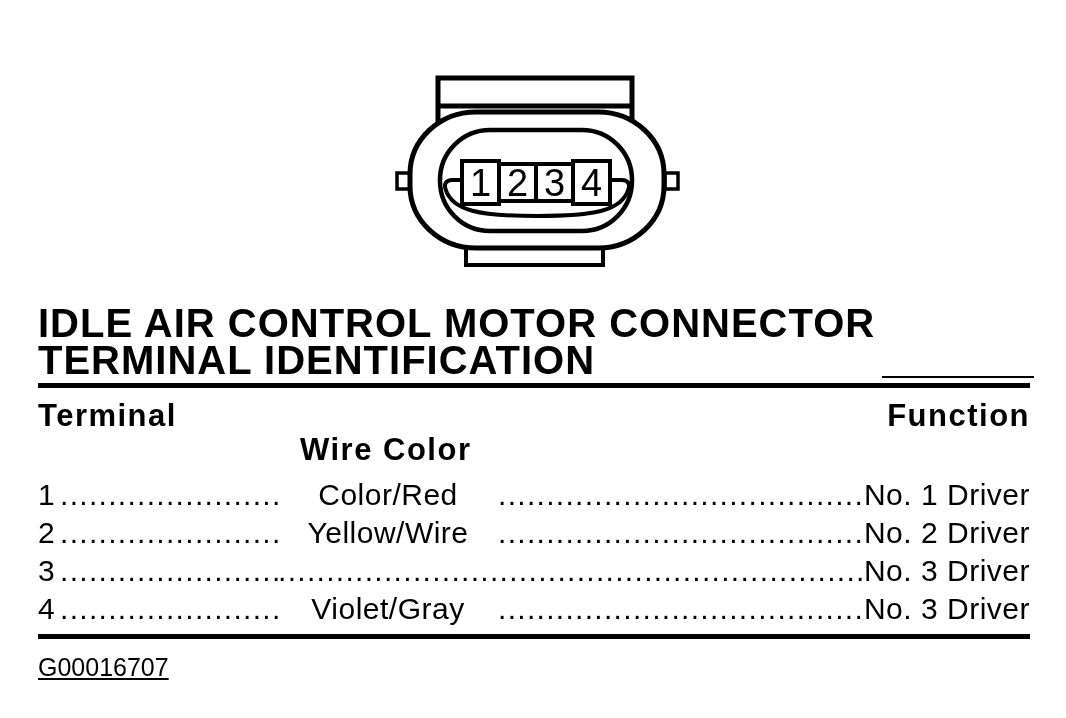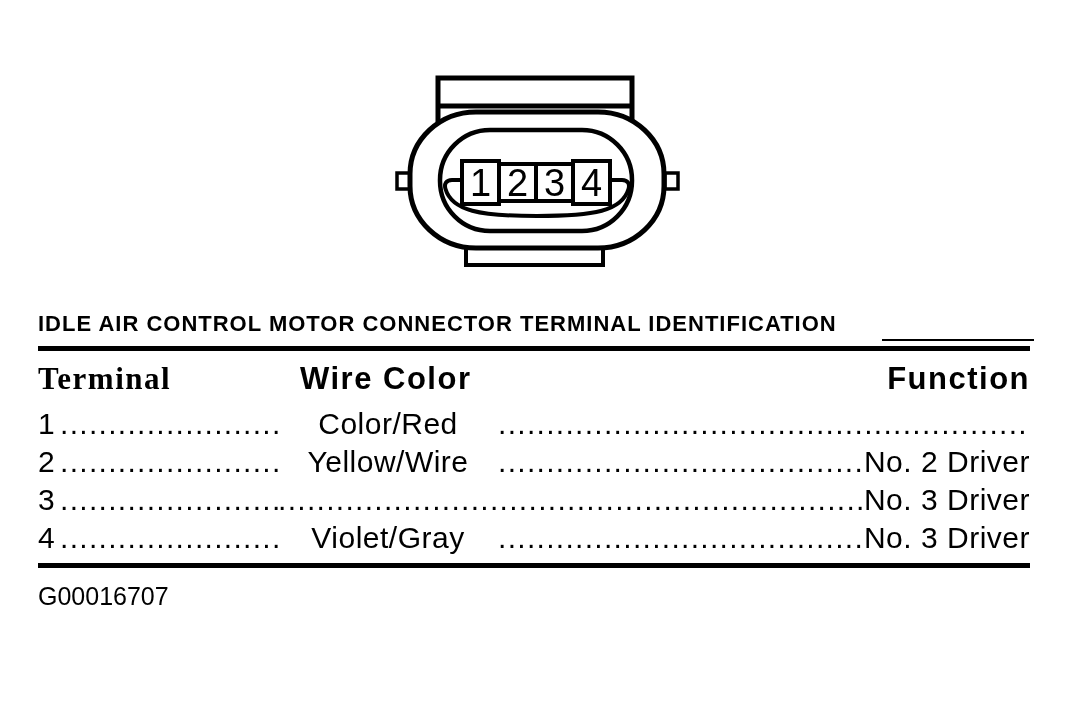--- a/index.html
+++ b/index.html
@@ -14,21 +14,21 @@
   }
 
   
   .connector { position: absolute; left: 393px; top: 68px; }
 
   
   .doc { position: absolute; left: 38px; top: 305px; width: 992px; }
 
   .title {
     margin: 0;
-    font-size: 22px;
+    font-size: 40px;
     font-weight: bold;
     line-height: 37px;
     letter-spacing: 1px;
     max-width: 940px;
   }
 
   .rule { position: relative; height: 5px; background: #000; }
   .rule-top { margin-top: 4px; }
   .rule-bottom { margin-top: 6px; height: 5px; }
   .artifact {
@@ -41,22 +41,22 @@
   }
 
   .thead {
     display: flex;
     margin-top: 9px;
     font-weight: bold;
     font-size: 31px;
     line-height: 38px;
     letter-spacing: 1.5px;
   }
-  .th-terminal { flex: 0 0 262px; font-family: Liberation Serif, serif; }
-  .th-wire     { flex: 1 1 auto; }
+  .th-terminal { flex: 0 0 262px; }
+  .th-wire     { flex: 1 1 auto; margin-top: 34px; }
   .th-function { flex: 0 0 auto; text-align: center; }
 
   .tbody { margin-top: 7px; }
   .row {
     display: flex;
     font-size: 30px;
     line-height: 38px;
     letter-spacing: 0.5px;
   }
   .td-term { flex: 0 0 22px; }
@@ -71,20 +71,21 @@
     flex: 0 0 220px;
     text-align: center;
     white-space: nowrap;
   }
   .td-func { flex: 0 0 auto; text-align: right; white-space: nowrap; }
 
   .figure-id {
     margin-top: 13px;
     font-size: 25px;
     line-height: 30px;
+    text-decoration: underline;
   }
 
   .svg-digit {
     font-family: "Liberation Sans", sans-serif;
     font-size: 38px;
   }
 </style>
 </head>
 <body>
 
@@ -134,20 +135,21 @@
       <span class="th-function">Function</span>
     </div>
 
     <div class="tbody">
 
       <div class="row">
         <span class="td-term">1</span>
         <span class="leader leader1">................................................................................</span>
         <span class="td-wire">Color/Red</span>
         <span class="leader leader2">................................................................................</span>
+        <span class="td-func">No. 1 Driver</span>
       </div>
 
       <div class="row">
         <span class="td-term">2</span>
         <span class="leader leader1">................................................................................</span>
         <span class="td-wire">Yellow/Wire</span>
         <span class="leader leader2">................................................................................</span>
         <span class="td-func">No. 2 Driver</span>
       </div>
 

